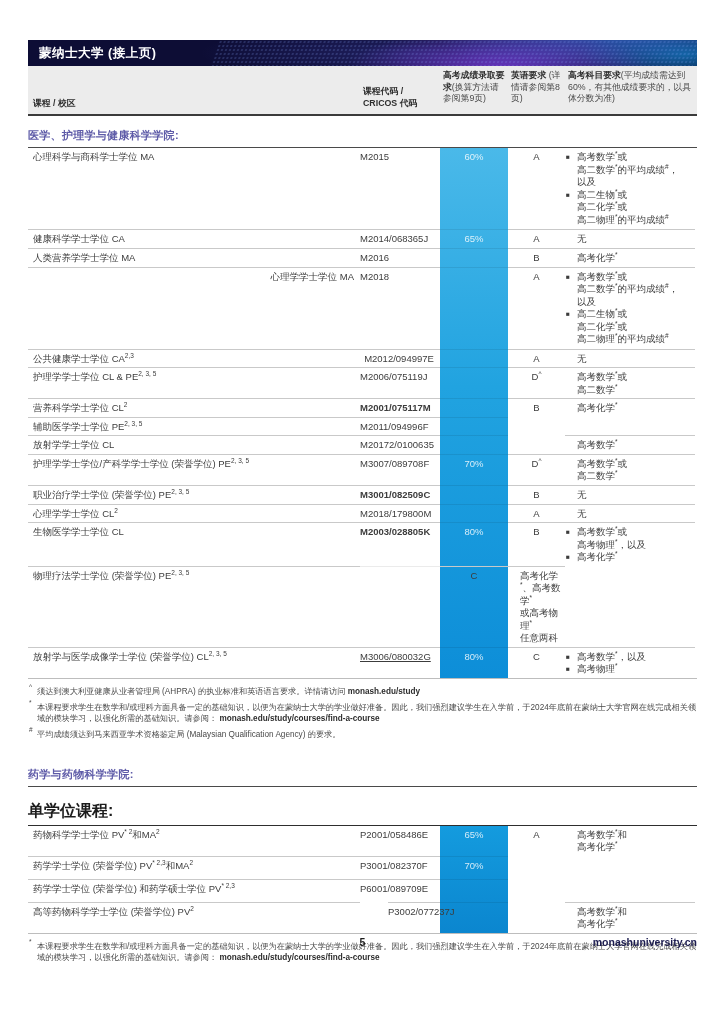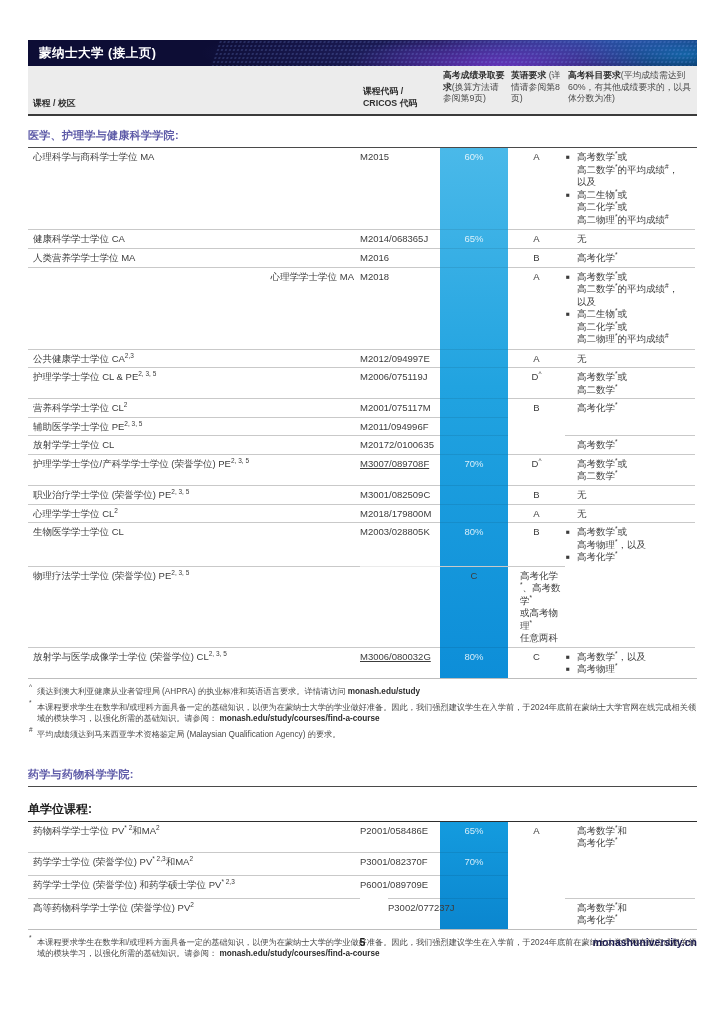--- a/index.html
+++ b/index.html
@@ -26,21 +26,21 @@
   
   .thead { background:#ececec; border-bottom:2px solid #3b3b3b; min-height:50px; font-size:8.8px; line-height:11.5px; color:#2e2e2e; }
   .thead > div { padding:4px 3px 5px 3px; }
   .th-course { display:flex; align-items:flex-end; padding-left:5px !important; font-weight:bold; }
   .th-code   { display:flex; align-items:flex-end; font-weight:bold; white-space:pre-line; }
   .th-note { font-weight:normal; color:#4a4a4a; }
   .thead strong { font-weight:bold; }
 
   
   .sec-title { color:#5e5ba8; font-size:11px; font-weight:bold; margin-top:12px; padding-bottom:4px; border-bottom:1px solid #4a4a4a; letter-spacing:.3px; }
-  .sub-title { color:#1c1c1c; font-size:12px; font-weight:bold; margin-top:14px; padding-bottom:3px; border-bottom:1.5px solid #2e2e2e; }
+  .sub-title { color:#1c1c1c; font-size:16px; font-weight:bold; margin-top:14px; padding-bottom:3px; border-bottom:1.5px solid #2e2e2e; }
 
   
   .tbl { position:relative; border-bottom:1px solid #bdbdbd; }
   .bar-bg { position:absolute; left:412px; width:68px; top:0; bottom:0; z-index:0; }
   .bar1 { background:linear-gradient(180deg,#4ab9e9 0%, #21a3e0 45%, #0d8ed8 100%); }
   .bar2 { background:linear-gradient(180deg,#149bde 0%, #0b86cf 100%); }
   .row { position:relative; z-index:1; }
   .cell { font-size:9.5px; line-height:12.5px; }
   .c-course { padding:3px 6px 2px 5px; }
   .c-code   { padding:3px 2px 2px 0; }
@@ -134,40 +134,40 @@
           <div class="sline"><span class="blt">■</span>高考数学<sup>*</sup>或</div>
           <div class="sline">高二数学<sup>*</sup>的平均成绩<sup>#</sup>，</div>
           <div class="sline">以及</div>
           <div class="sline"><span class="blt">■</span>高二生物<sup>*</sup>或</div>
           <div class="sline">高二化学<sup>*</sup>或</div>
           <div class="sline">高二物理<sup>*</sup>的平均成绩<sup>#</sup></div>
         </div>
       </div>
       <div class="cols row" style="min-height: 17px;">
         <div class="cell c-course" style="border-top: 1px solid rgb(201, 201, 201);">公共健康学士学位 CA<sup>2,3</sup></div>
-        <div class="cell c-code" style="border-top: 1px solid rgb(201, 201, 201);">M2012/094997E</div>
+        <div class="cell c-code" style="border-top: 1px solid rgb(201, 201, 201); text-align: center;">M2012/094997E</div>
         <div class="cell c-bar" style="border-top: 1px solid rgba(0, 0, 0, 0.08);"></div>
         <div class="cell c-eng" style="border-top: 1px solid rgb(201, 201, 201);">A</div>
         <div class="cell c-subj" style="border-top: 1px solid rgb(201, 201, 201);">
           <div class="sline">无</div>
         </div>
       </div>
       <div class="cols row" style="min-height: 30px;">
         <div class="cell c-course" style="border-top: 1px solid rgb(201, 201, 201);">护理学学士学位 CL &amp; PE<sup>2, 3, 5</sup></div>
         <div class="cell c-code" style="border-top: 1px solid rgb(201, 201, 201);">M2006/075119J</div>
         <div class="cell c-bar" style="border-top: 1px solid rgba(0, 0, 0, 0.08);"></div>
         <div class="cell c-eng" style="border-top: 1px solid rgb(201, 201, 201);">D<sup>^</sup></div>
         <div class="cell c-subj" style="border-top: 1px solid rgb(201, 201, 201);">
           <div class="sline">高考数学<sup>*</sup>或</div>
           <div class="sline">高二数学<sup>*</sup></div>
         </div>
       </div>
       <div class="cols row" style="min-height: 17px;">
         <div class="cell c-course" style="border-top: 1px solid rgb(201, 201, 201);">营养科学学士学位 CL<sup>2</sup></div>
-        <div class="cell c-code" style="border-top: 1px solid rgb(201, 201, 201);">M2001/075117M</div>
+        <div class="cell c-code" style="border-top: 1px solid rgb(201, 201, 201); font-weight: bold;">M2001/075117M</div>
         <div class="cell c-bar" style="border-top: 1px solid rgba(0, 0, 0, 0.08);"></div>
         <div class="cell c-eng" style="border-top: 1px solid rgb(201, 201, 201);">B</div>
         <div class="cell c-subj" style="border-top: 1px solid rgb(201, 201, 201);">
           <div class="sline">高考化学<sup>*</sup></div>
         </div>
       </div>
       <div class="cols row" style="min-height: 18px;">
         <div class="cell c-course" style="border-top: 1px solid rgb(201, 201, 201);">辅助医学学士学位 PE<sup>2, 3, 5</sup></div>
         <div class="cell c-code" style="border-top: 1px solid rgb(201, 201, 201);">M2011/094996F</div>
         <div class="cell c-bar" style="border-top: 1px solid rgba(0, 0, 0, 0.08);"></div>
@@ -178,51 +178,51 @@
         <div class="cell c-course" style="border-top: 1px solid rgb(201, 201, 201);">放射学学士学位 CL</div>
         <div class="cell c-code" style="border-top: 1px solid rgb(201, 201, 201);">M20172/0100635</div>
         <div class="cell c-bar" style="border-top: 1px solid rgba(0, 0, 0, 0.08);"></div>
         <div class="cell c-eng"></div>
         <div class="cell c-subj" style="border-top: 1px solid rgb(201, 201, 201);">
           <div class="sline">高考数学<sup>*</sup></div>
         </div>
       </div>
       <div class="cols row" style="min-height: 28px;">
         <div class="cell c-course" style="border-top: 1px solid rgb(201, 201, 201);">护理学学士学位/产科学学士学位 (荣誉学位) PE<sup>2, 3, 5</sup></div>
-        <div class="cell c-code" style="border-top: 1px solid rgb(201, 201, 201); text-decoration: underline;">M3007/089708F</div>
+        <div class="cell c-code" style="border-top: 1px solid rgb(201, 201, 201);">M3007/089708F</div>
         <div class="cell c-bar" style="border-top: 1px solid rgba(0, 0, 0, 0.08);">
           <span class="pct">70%</span>
         </div>
         <div class="cell c-eng" style="border-top: 1px solid rgb(201, 201, 201);">D<sup>^</sup></div>
         <div class="cell c-subj" style="border-top: 1px solid rgb(201, 201, 201);">
           <div class="sline">高考数学<sup>*</sup>或</div>
           <div class="sline">高二数学<sup>*</sup></div>
         </div>
       </div>
       <div class="cols row" style="min-height: 19px;">
         <div class="cell c-course" style="border-top: 1px solid rgb(201, 201, 201);">职业治疗学士学位 (荣誉学位) PE<sup>2, 3, 5</sup></div>
-        <div class="cell c-code" style="border-top: 1px solid rgb(201, 201, 201);">M3001/082509C</div>
+        <div class="cell c-code" style="border-top: 1px solid rgb(201, 201, 201); font-weight: bold;">M3001/082509C</div>
         <div class="cell c-bar" style="border-top: 1px solid rgba(0, 0, 0, 0.08);"></div>
         <div class="cell c-eng" style="border-top: 1px solid rgb(201, 201, 201);">B</div>
         <div class="cell c-subj" style="border-top: 1px solid rgb(201, 201, 201);">
           <div class="sline">无</div>
         </div>
       </div>
       <div class="cols row" style="min-height: 18px;">
         <div class="cell c-course" style="border-top: 1px solid rgb(201, 201, 201);">心理学学士学位 CL<sup>2</sup></div>
         <div class="cell c-code" style="border-top: 1px solid rgb(201, 201, 201);">M2018/179800M</div>
         <div class="cell c-bar" style="border-top: 1px solid rgba(0, 0, 0, 0.08);"></div>
         <div class="cell c-eng" style="border-top: 1px solid rgb(201, 201, 201);">A</div>
         <div class="cell c-subj" style="border-top: 1px solid rgb(201, 201, 201);">
           <div class="sline">无</div>
         </div>
       </div>
       <div class="cols row" style="min-height: 38px;">
         <div class="cell c-course" style="border-top: 1px solid rgb(201, 201, 201);">生物医学学士学位 CL</div>
-        <div class="cell c-code" style="border-top: 1px solid rgb(201, 201, 201);">M2003/028805K</div>
+        <div class="cell c-code" style="border-top: 1px solid rgb(201, 201, 201); font-weight: bold;">M2003/028805K</div>
         <div class="cell c-bar" style="border-top: 1px solid rgba(0, 0, 0, 0.08);">
           <span class="pct">80%</span>
         </div>
         <div class="cell c-eng" style="border-top: 1px solid rgb(201, 201, 201);">B</div>
         <div class="cell c-subj" style="border-top: 1px solid rgb(201, 201, 201);">
           <div class="sline"><span class="blt">■</span>高考数学<sup>*</sup>或</div>
           <div class="sline">高考物理<sup>*</sup>，以及</div>
           <div class="sline"><span class="blt">■</span>高考化学<sup>*</sup></div>
         </div>
       </div>

